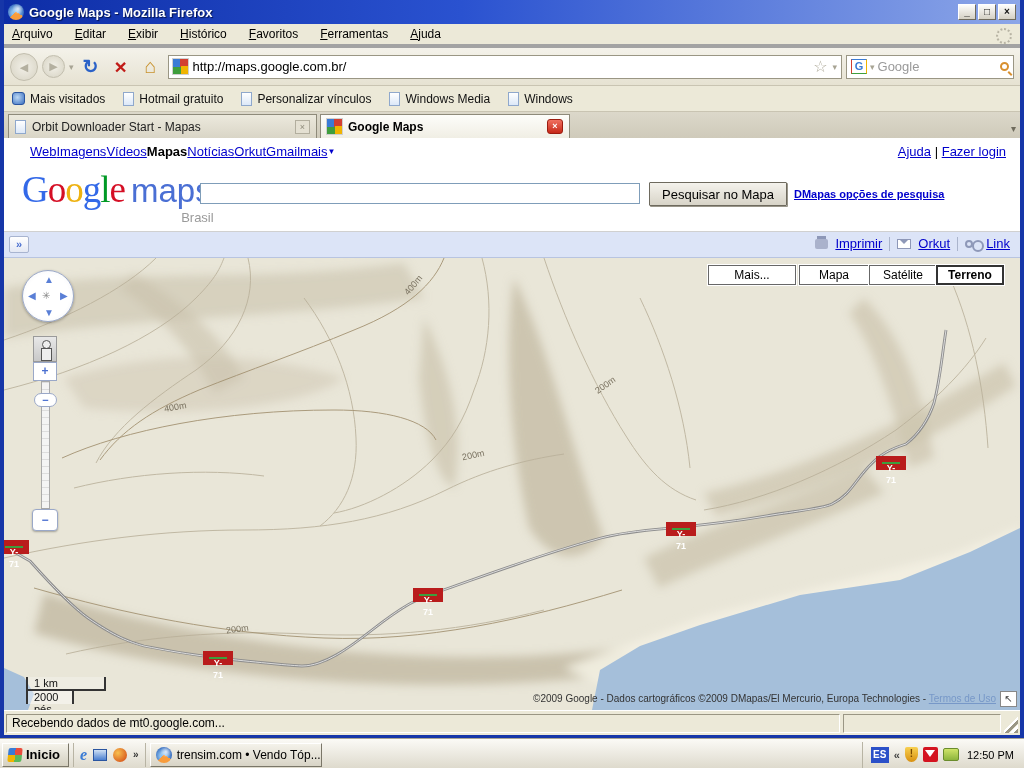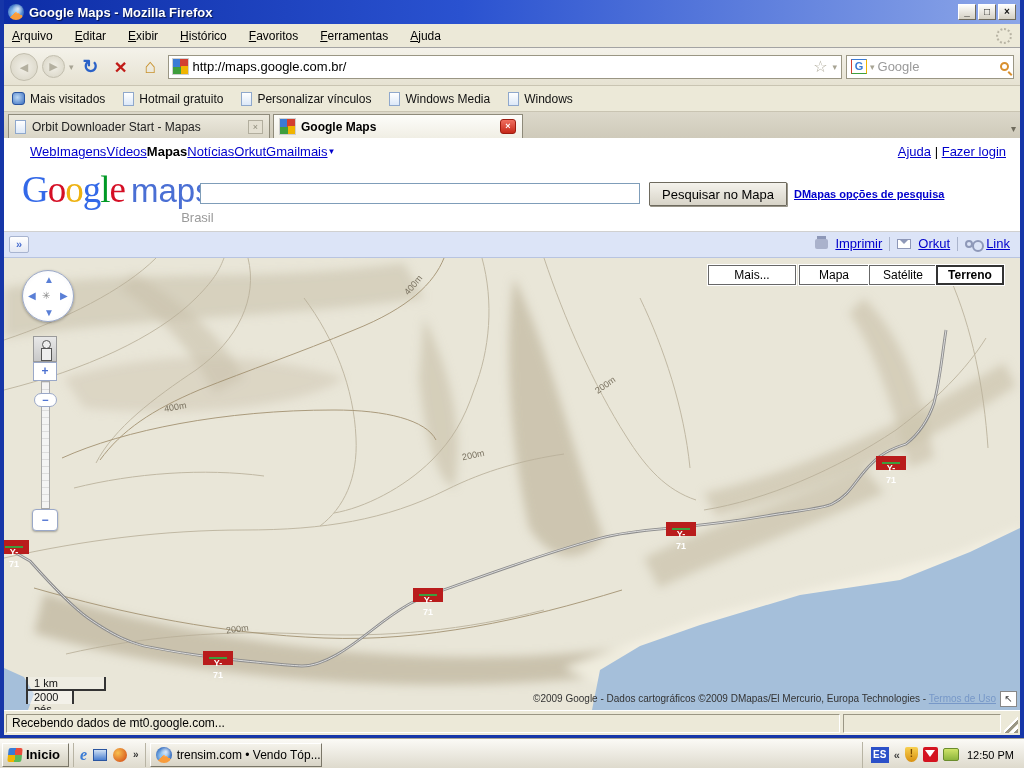--- a/index.html
+++ b/index.html
@@ -18,21 +18,21 @@
   .winbtn { width:18px; height:16px; margin-left:2px; background:linear-gradient(#fdfdfb,#d4d0c4);
     border:1px solid #fff; border-right-color:#6f6a5c; border-bottom-color:#6f6a5c;
     font-size:10px; font-weight:bold; color:#111; text-align:center; line-height:14px; }
   .ff-icon { width:16px; height:16px; border-radius:50%; display:inline-block;
     background: radial-gradient(circle at 62% 30%, rgba(255,255,255,.75), rgba(255,255,255,0) 38%),
       conic-gradient(from 120deg, #f89c3c 0 110deg, rgba(0,0,0,0) 110deg),
       radial-gradient(circle at 45% 55%, #8cc0ee 25%, #2e63b8 75%); }
 
   
   .menubar { height:24px; display:flex; align-items:center; padding-left:8px; gap:22px;
-    border-bottom:1px solid #a3a3a3; position:relative; }
+    border-bottom:4px solid #a3a3a3; position:relative; }
   .menu-item { display:inline-block; font-size:12px; color:#000; }
   .menu-item::first-letter { text-decoration:underline; }
   .throbber { position:absolute; right:8px; top:4px; width:16px; height:16px; border-radius:50%;
     border:2px dotted #b8b4a4; }
 
   
   .navbar { height:38px; display:flex; align-items:center; padding:0 6px; gap:4px;
     background:linear-gradient(#f4f2ea,#e6e2d2); border-bottom:1px solid #c9c4b2; }
   .nav-circle { width:28px; height:28px; border-radius:50%; background:radial-gradient(#f2f0e8,#d6d2c2);
     border:1px solid #c2beae; color:#b4b0a0; font-size:11px; text-align:center; line-height:26px; }
@@ -58,21 +58,21 @@
 
   
   .bookbar { height:26px; display:flex; align-items:center; padding:0 8px; gap:18px; border-bottom:1px solid #c9c4b2; }
   .bm { display:flex; align-items:center; gap:5px; font-size:12px; color:#111; }
   .page-ic { width:11px; height:14px; background:linear-gradient(#fff,#dce8f8); border:1px solid #8fa8cc; }
   .smart-ic { width:13px; height:13px; border-radius:3px; background:radial-gradient(circle at 40% 40%,#bcd8f4,#3a6fc0); border:1px solid #2a55a0; }
 
   
   .tabbar { height:26px; background:linear-gradient(#dcd8ca,#cfcaba); display:flex; align-items:flex-end; padding:2px 4px 0 4px; gap:3px; position:relative; }
   .tab { height:24px; display:flex; align-items:center; gap:6px; padding:0 6px; border:1px solid #8e8a7a; border-bottom:0; font-size:12px; }
-  .tab.inactive { width:262px; background:linear-gradient(#ece9dd,#d9d5c6); color:#222; }
+  .tab.inactive { width:309px; background:linear-gradient(#ece9dd,#d9d5c6); color:#222; }
   .tab.active { width:250px; background:linear-gradient(#fdfdfa,#f0eee4); font-weight:bold; }
   .tab-close-grey { width:15px; height:14px; margin-left:auto; border:1px solid #b2ae9e; background:#e4e0d2;
     color:#8e8a7a; font-size:9px; line-height:12px; text-align:center; }
   .tab-close-red { width:16px; height:15px; margin-left:auto; border-radius:3px; background:linear-gradient(#f07060,#c62818);
     border:1px solid #9c1c10; color:#fff; font-size:9px; font-weight:bold; line-height:13px; text-align:center; }
   .alltabs { position:absolute; right:4px; bottom:4px; color:#6e6a5c; font-size:10px; }
 
   
   .gheader { height:94px; background:#fff; position:relative; border-bottom:1px solid #d0d0d0; }
   .gbar { position:absolute; left:14px; top:6px; display:flex; gap:0; font-size:13px; align-items:center;margin-left:12px; }

